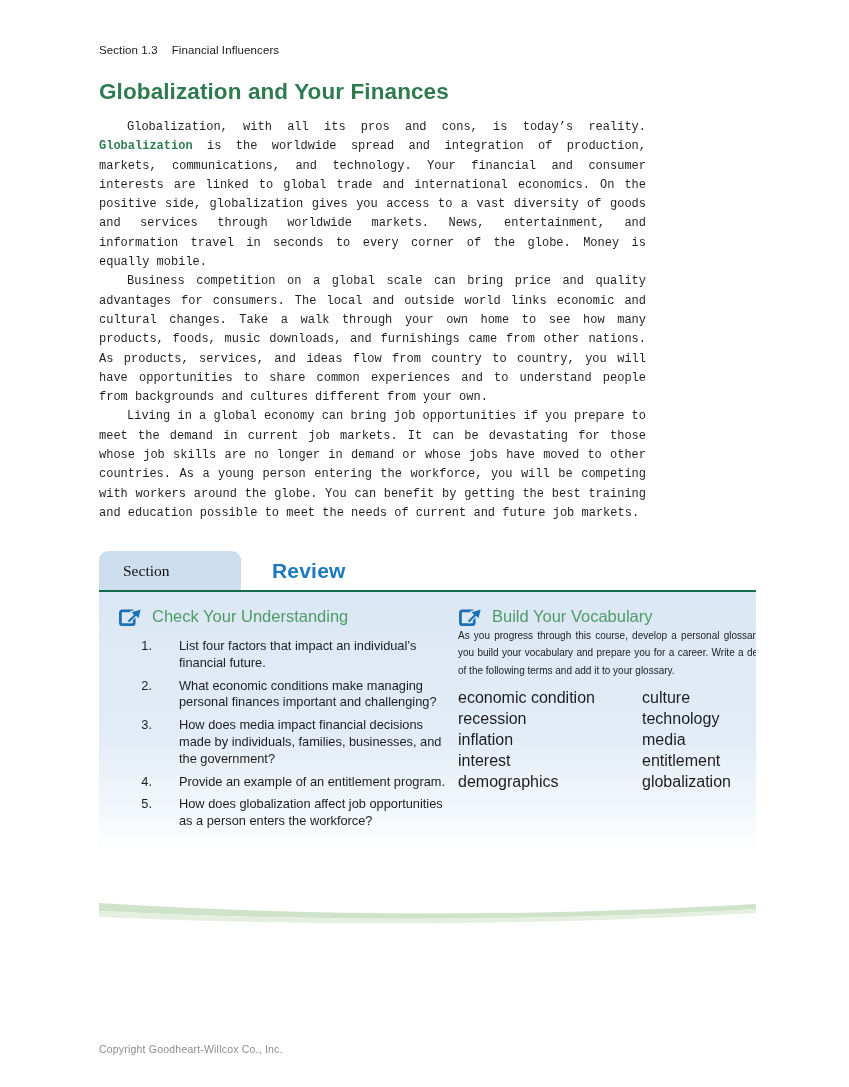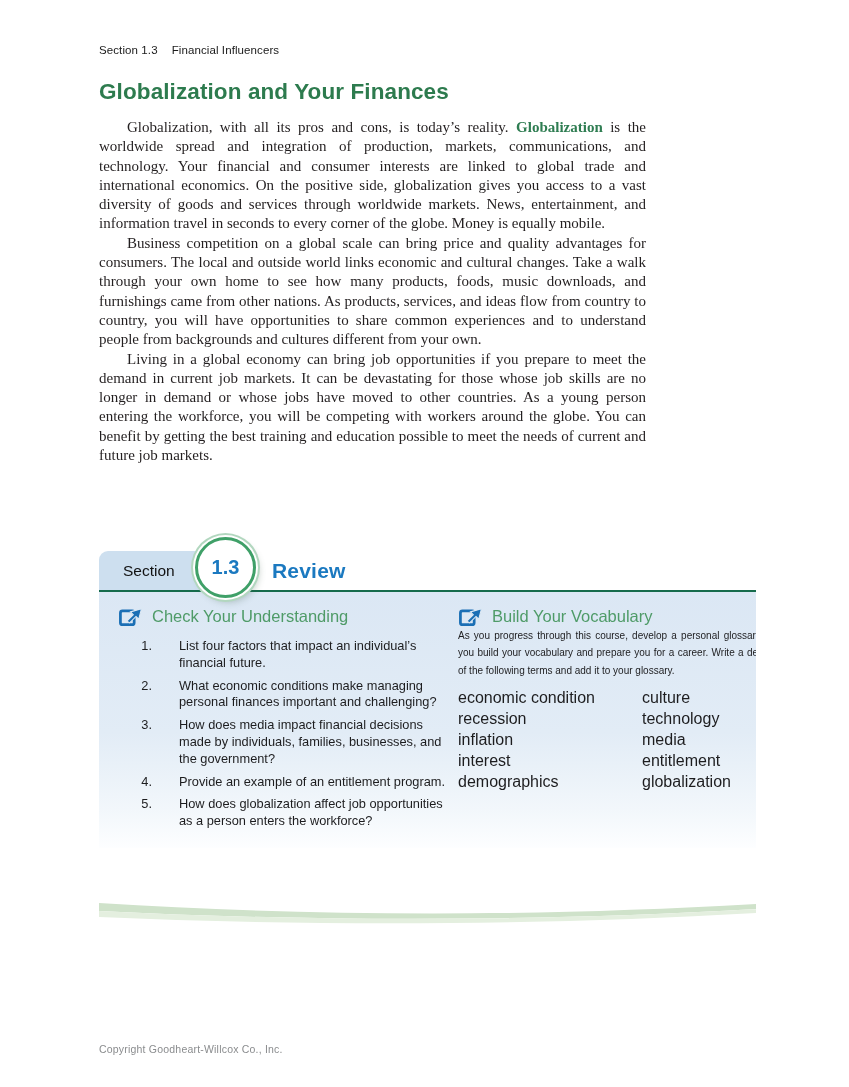--- a/index.html
+++ b/index.html
@@ -13,30 +13,30 @@
   .running-head { position:absolute; left:99px; top:42px; width:701px;
     display:flex; justify-content:space-between; align-items:baseline; }
   .rh-left { font-size:11.5px; color:#1a1a1a; letter-spacing:.1px; }
   .rh-left .rh-section { margin-right:14px; }
   .rh-page-number { font-size:13.5px; font-weight:bold; color:#111; }
 
   
   .article-title { position:absolute; left:99px; top:79px; font-size:22.5px;
     font-weight:bold; color:#2d7b4e; letter-spacing:.1px; }
   .body-text { position:absolute; left:99px; top:118px; width:547px;
-    font-family:Liberation Serif, serif; font-size:15px; line-height:19.3px;
+    font-family:Liberation Mono, monospace; font-size:12px; line-height:19.3px;
     color:#231f20; text-align:justify; }
   .body-text p { text-indent:28px; }
   .key-term { color:#2f7d52; font-weight:bold; }
 
   
   .review { position:absolute; left:99px; top:535px; width:734px; height:345px; }
   .review-tab { position:absolute; left:0; top:16px; width:142px; height:39px;
     background:#cddfef; border-radius:9px 9px 0 0; display:flex; align-items:center;
-    padding-left:24px; font-size:15.5px; color:#111; }
+    padding-left:24px; font-size:15.5px; color:#111;font-family:Liberation Serif, serif; }
   .review-badge { position:absolute; left:96px; top:2px; width:61px; height:61px;
     border-radius:50%; background:#fff; border:3px solid #3fa068;
     box-shadow:0 0 0 2px #ffffff, 0 0 0 4px #b2d7bf, 3px 4px 7px rgba(60,90,70,.30);
     display:flex; align-items:center; justify-content:center;
     font-size:20px; font-weight:bold; color:#1b79c0; z-index:3; }
   .review-title { position:absolute; left:173px; top:16px; height:39px;
     display:flex; align-items:center; font-size:21px; font-weight:bold;
     color:#1b79c0; letter-spacing:.2px; }
   .green-rule { position:absolute; left:0; top:55px; width:734px; height:2px;
     background:#166b4c; z-index:2; }
@@ -83,23 +83,20 @@
 
   <div class="body-text">
     <p><span>Globalization, with all its pros and cons, is today’s reality. </span><strong class="key-term">Globalization</strong><span> is the worldwide spread and integration of production, markets, communications, and technology. Your financial and consumer interests are linked to global trade and international economics. On the positive side, globalization gives you access to a vast diversity of goods and services through worldwide markets. News, entertainment, and information travel in seconds to every corner of the globe. Money is equally mobile.</span></p>
     <p>Business competition on a global scale can bring price and quality advantages for consumers. The local and outside world links economic and cultural changes. Take a walk through your own home to see how many products, foods, music downloads, and furnishings came from other nations. As products, services, and ideas flow from country to country, you will have opportunities to share common experiences and to understand people from backgrounds and cultures different from your own.</p>
     <p>Living in a global economy can bring job opportunities if you prepare to meet the demand in current job markets. It can be devastating for those whose job skills are no longer in demand or whose jobs have moved to other countries. As a young person entering the workforce, you will be competing with workers around the globe. You can benefit by getting the best training and education possible to meet the needs of current and future job markets.</p>
   </div>
 
   <section class="review">
     <div class="review-tab">
       <span>Section</span>
-    </div>
-    <div class="review-badge">
-      <span>1.3</span>
     </div>
     <div class="review-title">Review</div>
     <div class="green-rule"></div>
 
     <div class="review-panel">
 
       <div class="col-left">
         <div class="subhead">
           <span class="icon">
             <svg width="25" height="22" viewBox="0 0 27 24">

